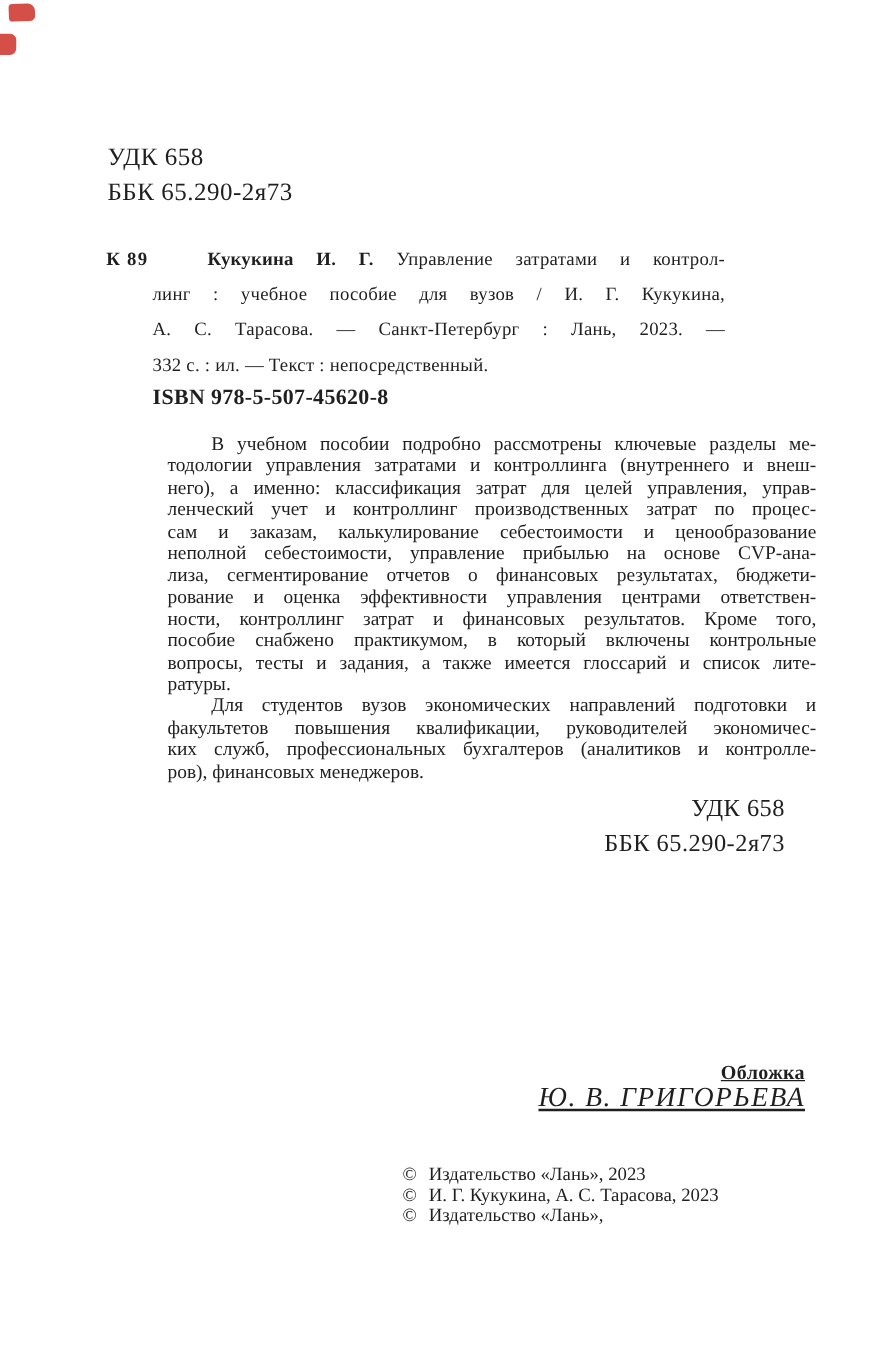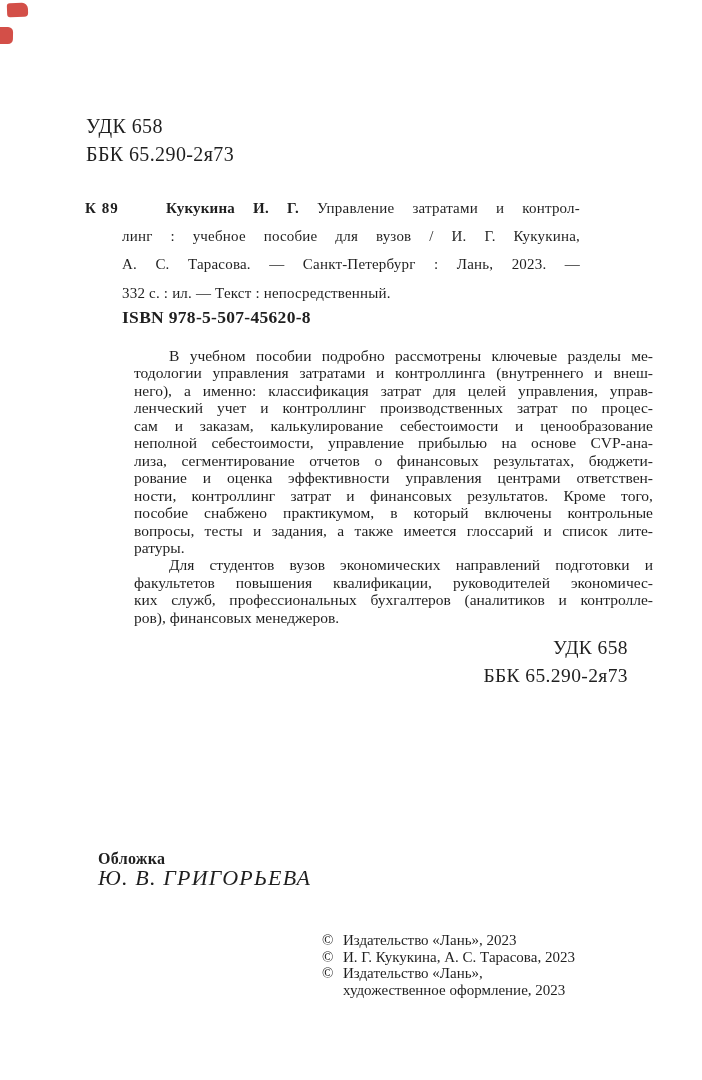--- a/index.html
+++ b/index.html
@@ -51,22 +51,22 @@
   .annotation .indent { padding-left: 35px; }
 
   
   .right-codes {
     position: absolute; left: 305px; top: 634px; width: 323px;
     text-align: right; font-size: 19.5px; line-height: 27.5px; letter-spacing: .4px;
   }
 
   
   .cover-credit {
-    position: absolute; left: 98px; top: 849px; width: 534px;
-    text-align: left; line-height: 19px;
+    position: absolute; left: 110px; top: 849px; width: 534px;
+    text-align: right; line-height: 19px; text-decoration: underline;
   }
   .cover-credit .role { font-size: 16px; font-weight: bold; letter-spacing: .3px; }
   .cover-credit .name { font-size: 22px; font-style: italic; letter-spacing: 1.2px; }
 
   
   .copyright {
     position: absolute; left: 322px; top: 932px; width: 330px;
     font-size: 15px; line-height: 16.6px;
   }
   .copyright .sym { display: inline-block; width: 21px; }
@@ -121,16 +121,15 @@
 
   <div class="cover-credit">
     <div class="role">Обложка</div>
     <div class="name">Ю. В. ГРИГОРЬЕВА</div>
   </div>
 
   <div class="copyright">
     <div><span class="sym">©</span><span>Издательство «Лань», 2023</span></div>
     <div><span class="sym">©</span><span>И. Г. Кукукина, А. С. Тарасова, 2023</span></div>
     <div><span class="sym">©</span><span>Издательство «Лань»,</span></div>
-    <div class="cont">художественное оформление, 2023</div>
   </div>
 
 </div>
 
 </body></html>

